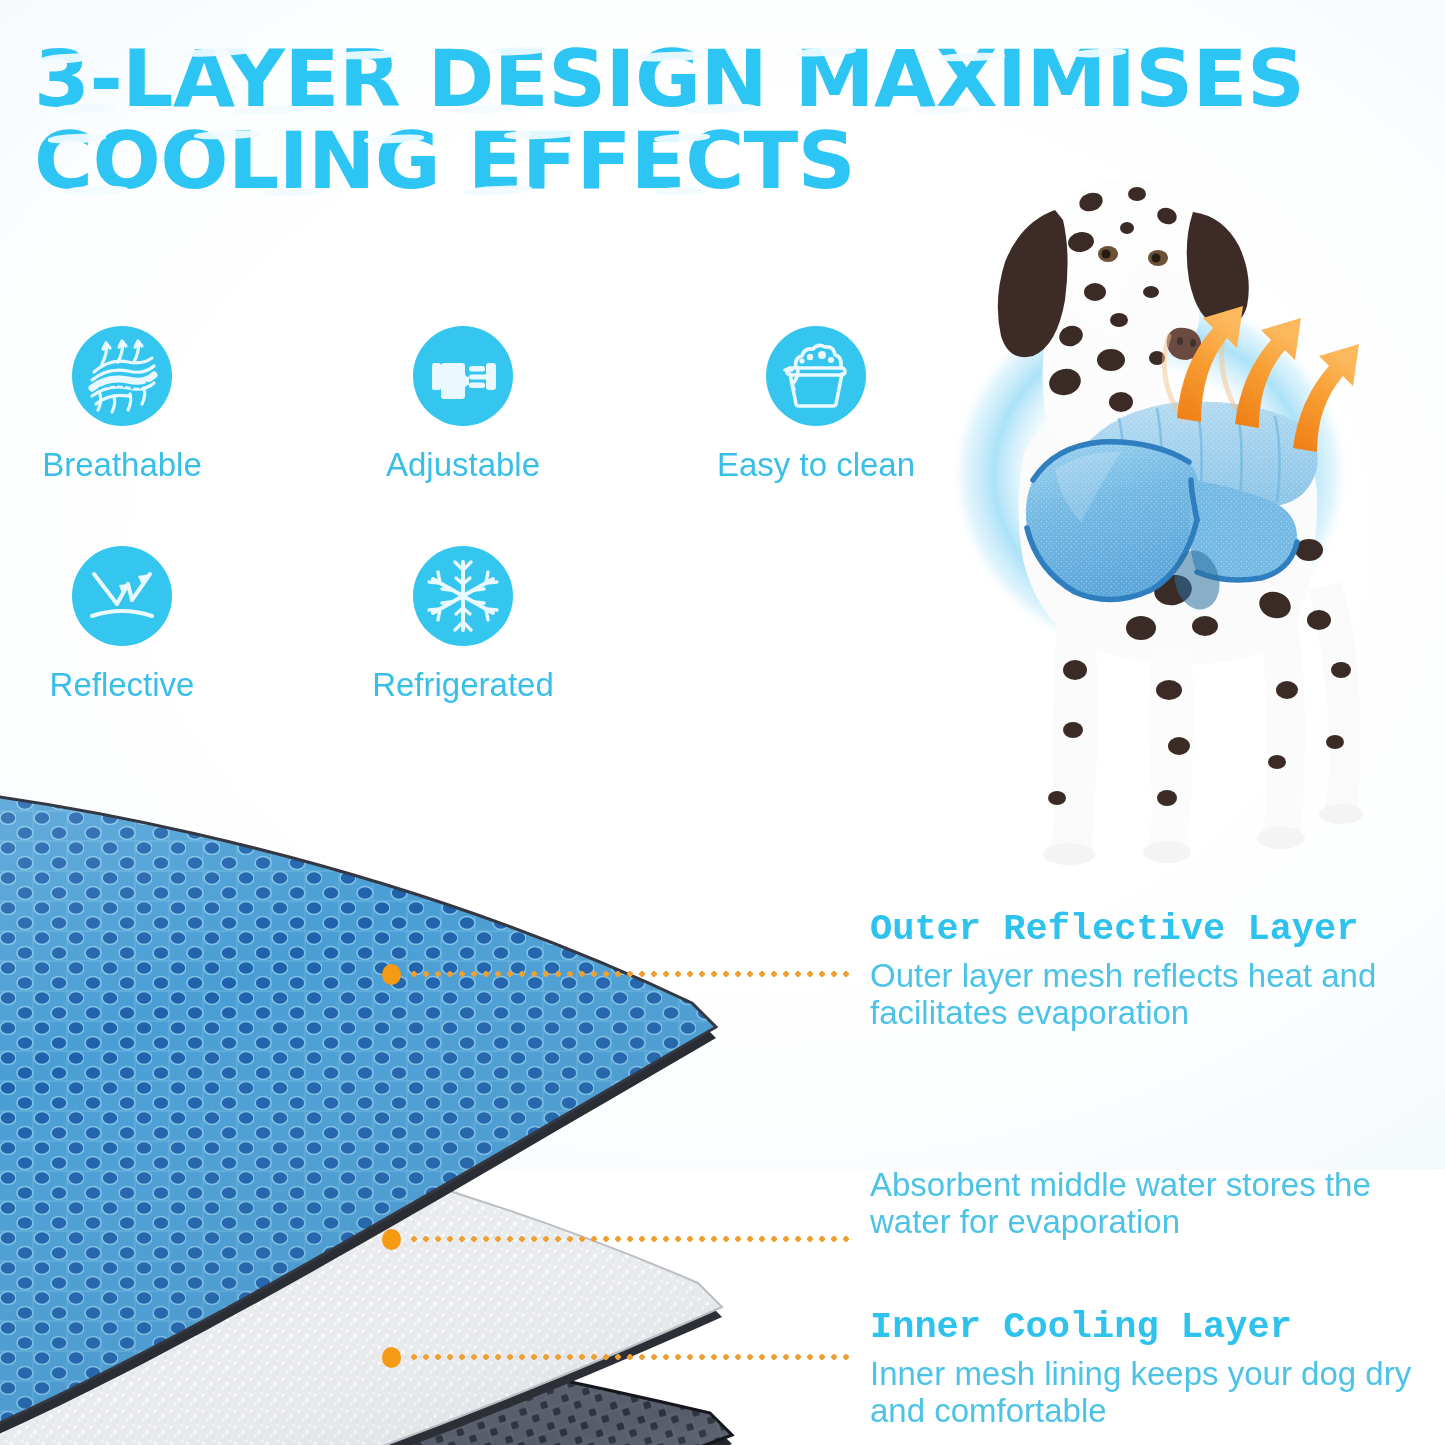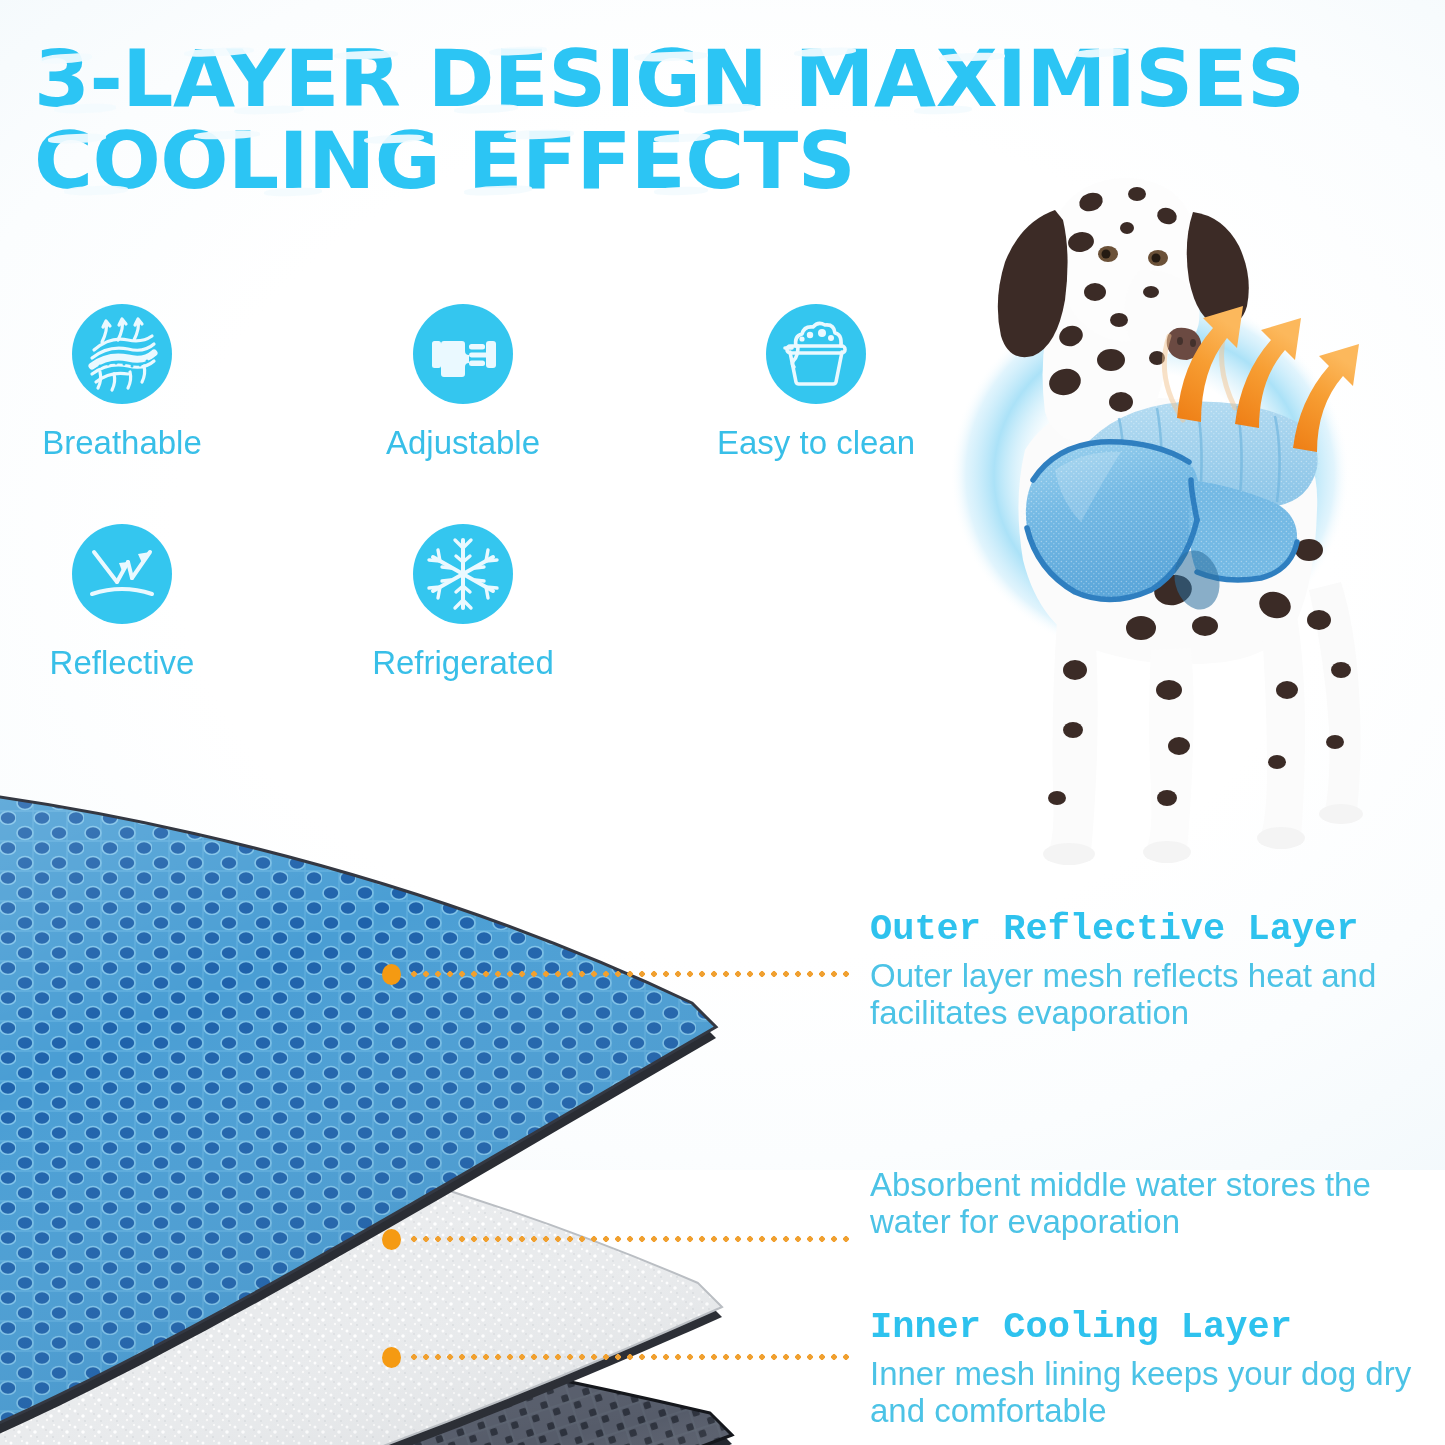--- a/index.html
+++ b/index.html
@@ -41,21 +41,21 @@
   
   .hl-wrap { position:relative; }
   .hl-scratch {
     position:absolute; pointer-events:none;
     background:#f3fbfe;
     border-radius:40%;
     opacity:.92;
   }
 
   
-  .features { position:absolute; left:0; top:304px; width:960px; }
+  .features { position:absolute; left:0; top:326px; width:960px; }
   .frow { position:relative; height:220px; }
   .feat { position:absolute; width:270px; text-align:center; }
   .feat .circle {
     width:100px; height:100px; border-radius:50%;
     background:#34c6ef;
     margin:0 auto;
     position:relative;
   }
   .feat .circle svg { position:absolute; left:0; top:0; }
   .feat .lab {

